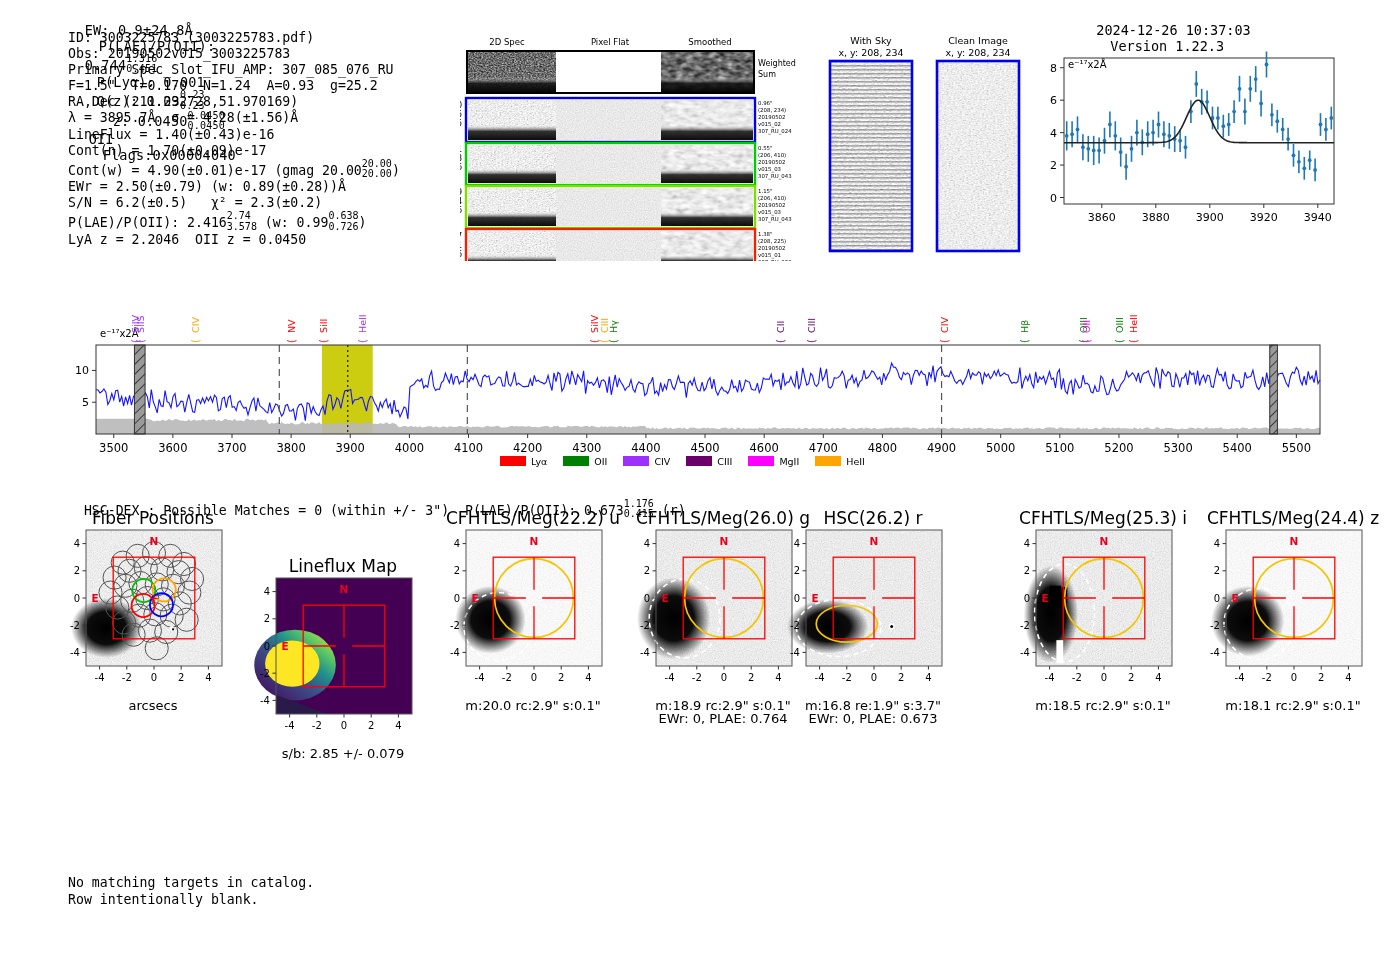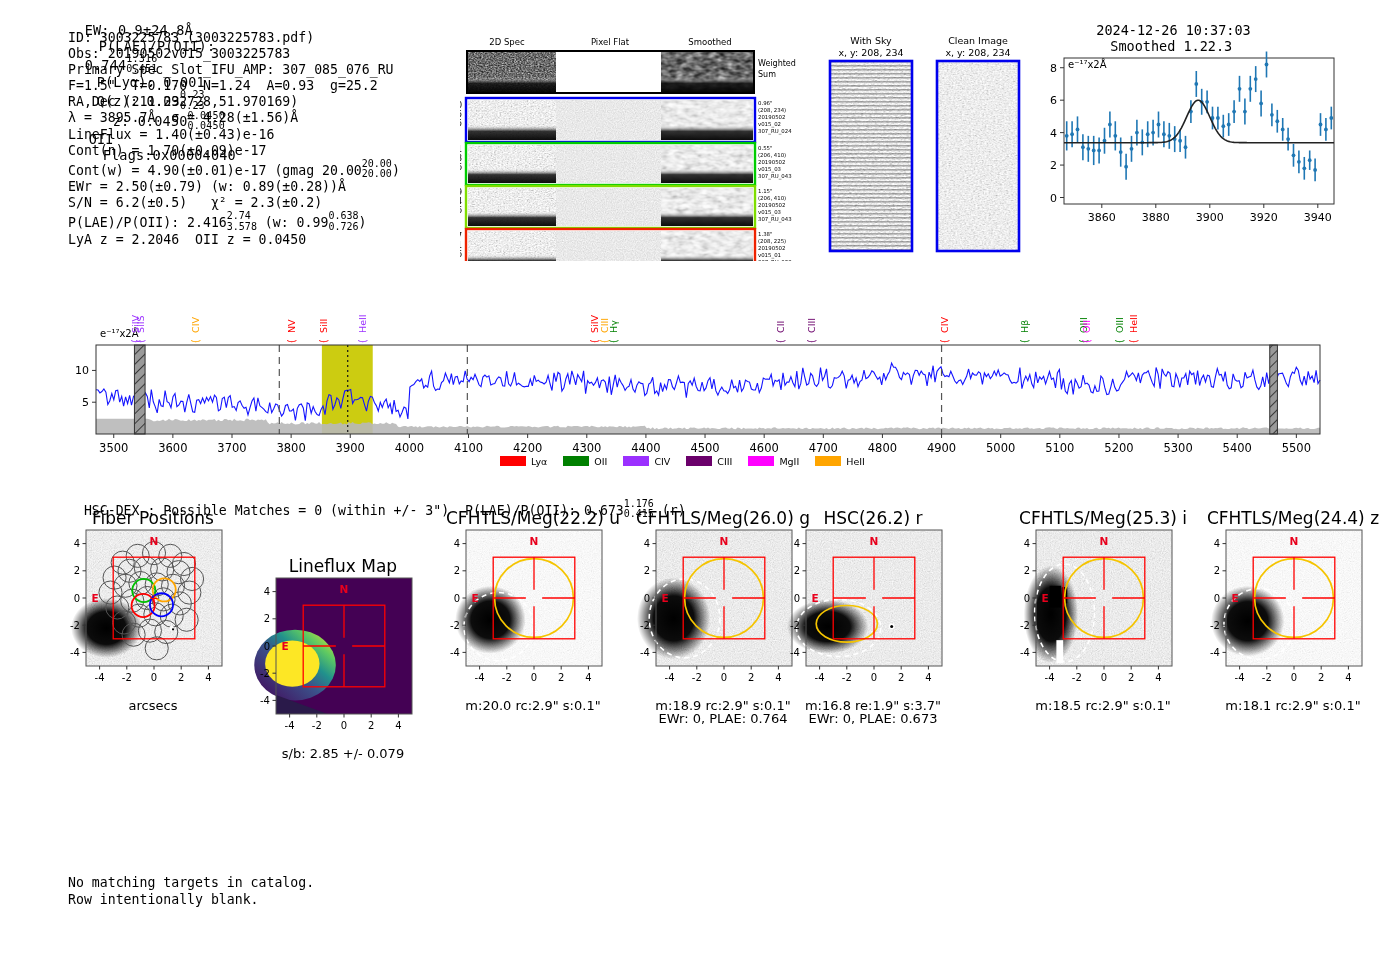--- a/index.html
+++ b/index.html
@@ -38,21 +38,21 @@
   <span style="margin-left:14px">P(LAE)/P(OII):</span>
   <span>0.744</span><span class="frac"><span style="display:block">1.316</span><span style="display:block">0.451</span></span>
   <span style="margin-left:12px">P(Lyα): 0.001</span>
   <span style="margin-left:12px">Q(z): 0.23</span><span class="frac"><span style="display:block">0.23</span><span style="display:block">0.23</span></span>
   <span style="margin-left:28px">z: 0.0450</span><span class="frac"><span style="display:block">0.0450</span><span style="display:block">0.0450</span></span>
   <span style="margin-left:4px">OII</span>
   <span style="margin-left:18px">Flags:0x00004040</span>
 </div>
 <div class="abs mono nowrap" id="hdr-stamp">
   <span>2024-12-26 10:37:03</span>
-  <span style="margin-left:14px">Smoothed 1.22.3</span>
+  <span style="margin-left:14px">Version 1.22.3</span>
 </div>
 
 <div class="abs mono" id="info">
   <div class="nowrap">ID: 3003225783 (3003225783.pdf)</div>
   <div class="nowrap">Obs: 20190502v015_3003225783</div>
   <div class="nowrap">Primary Spec_Slot_IFU_AMP: 307_085_076_RU</div>
   <div class="nowrap">F=1.5"  T=0.170  N=1.24  A=0.93  g=25.2</div>
   <div class="nowrap">RA,Dec (211.092728,51.970169)</div>
   <div class="nowrap">λ = 3895.7Å  σ = 4.28(±1.56)Å</div>
   <div class="nowrap">LineFlux = 1.40(±0.43)e-16</div>

